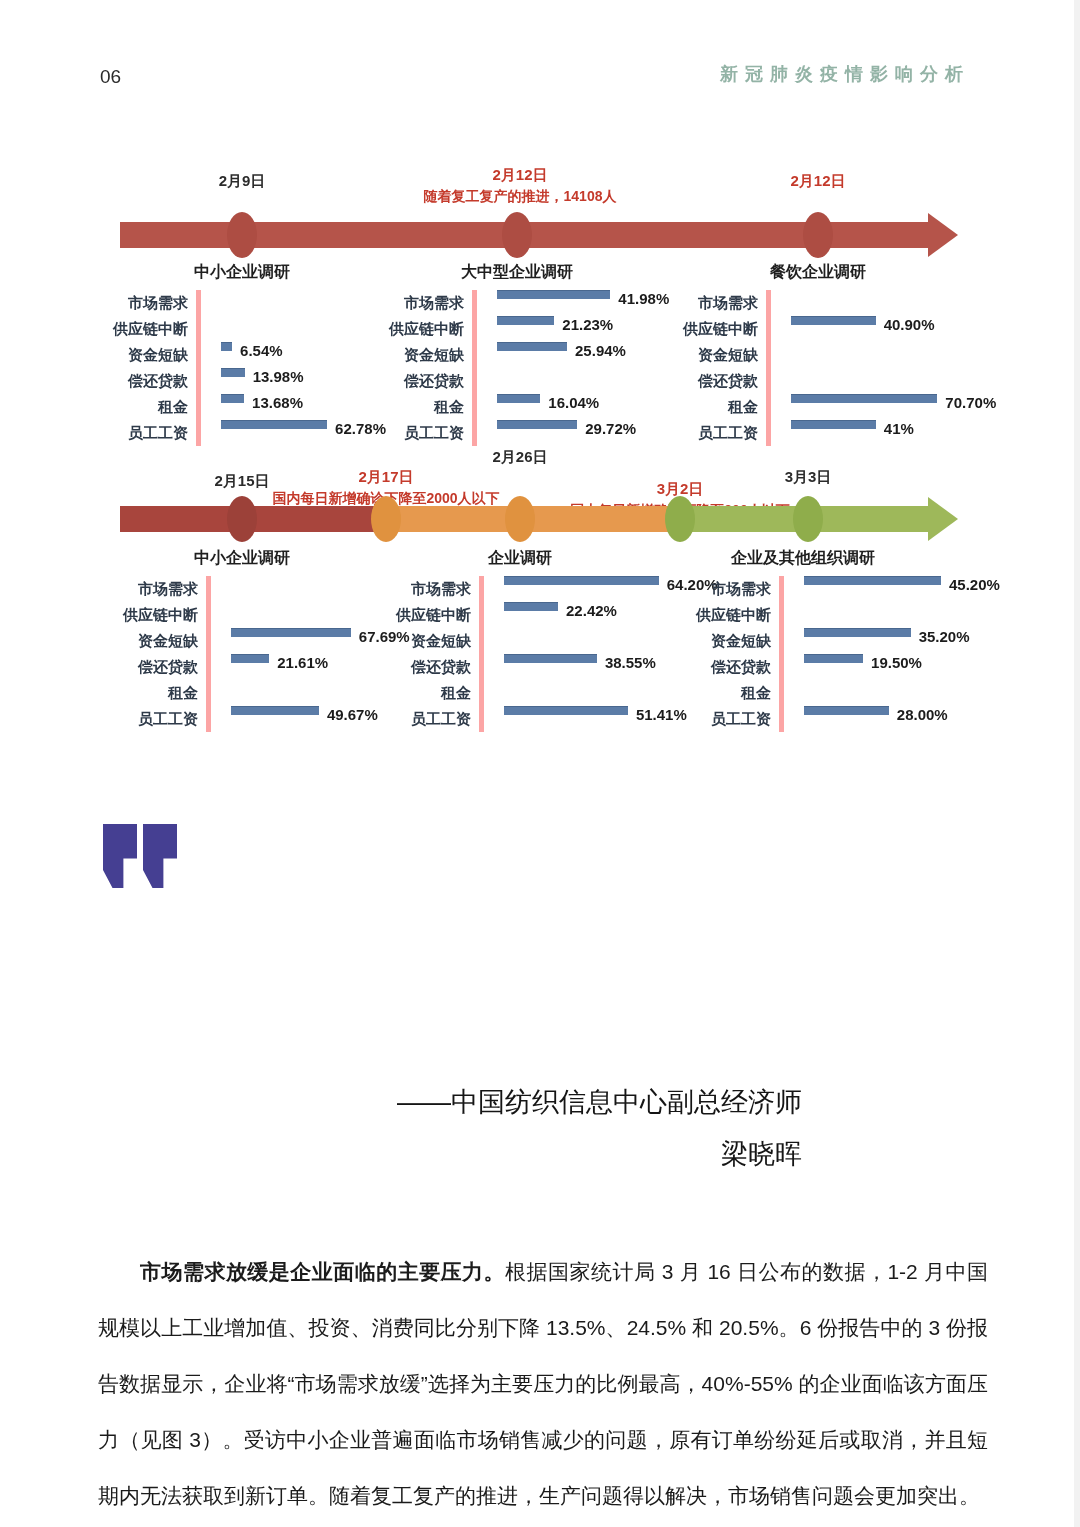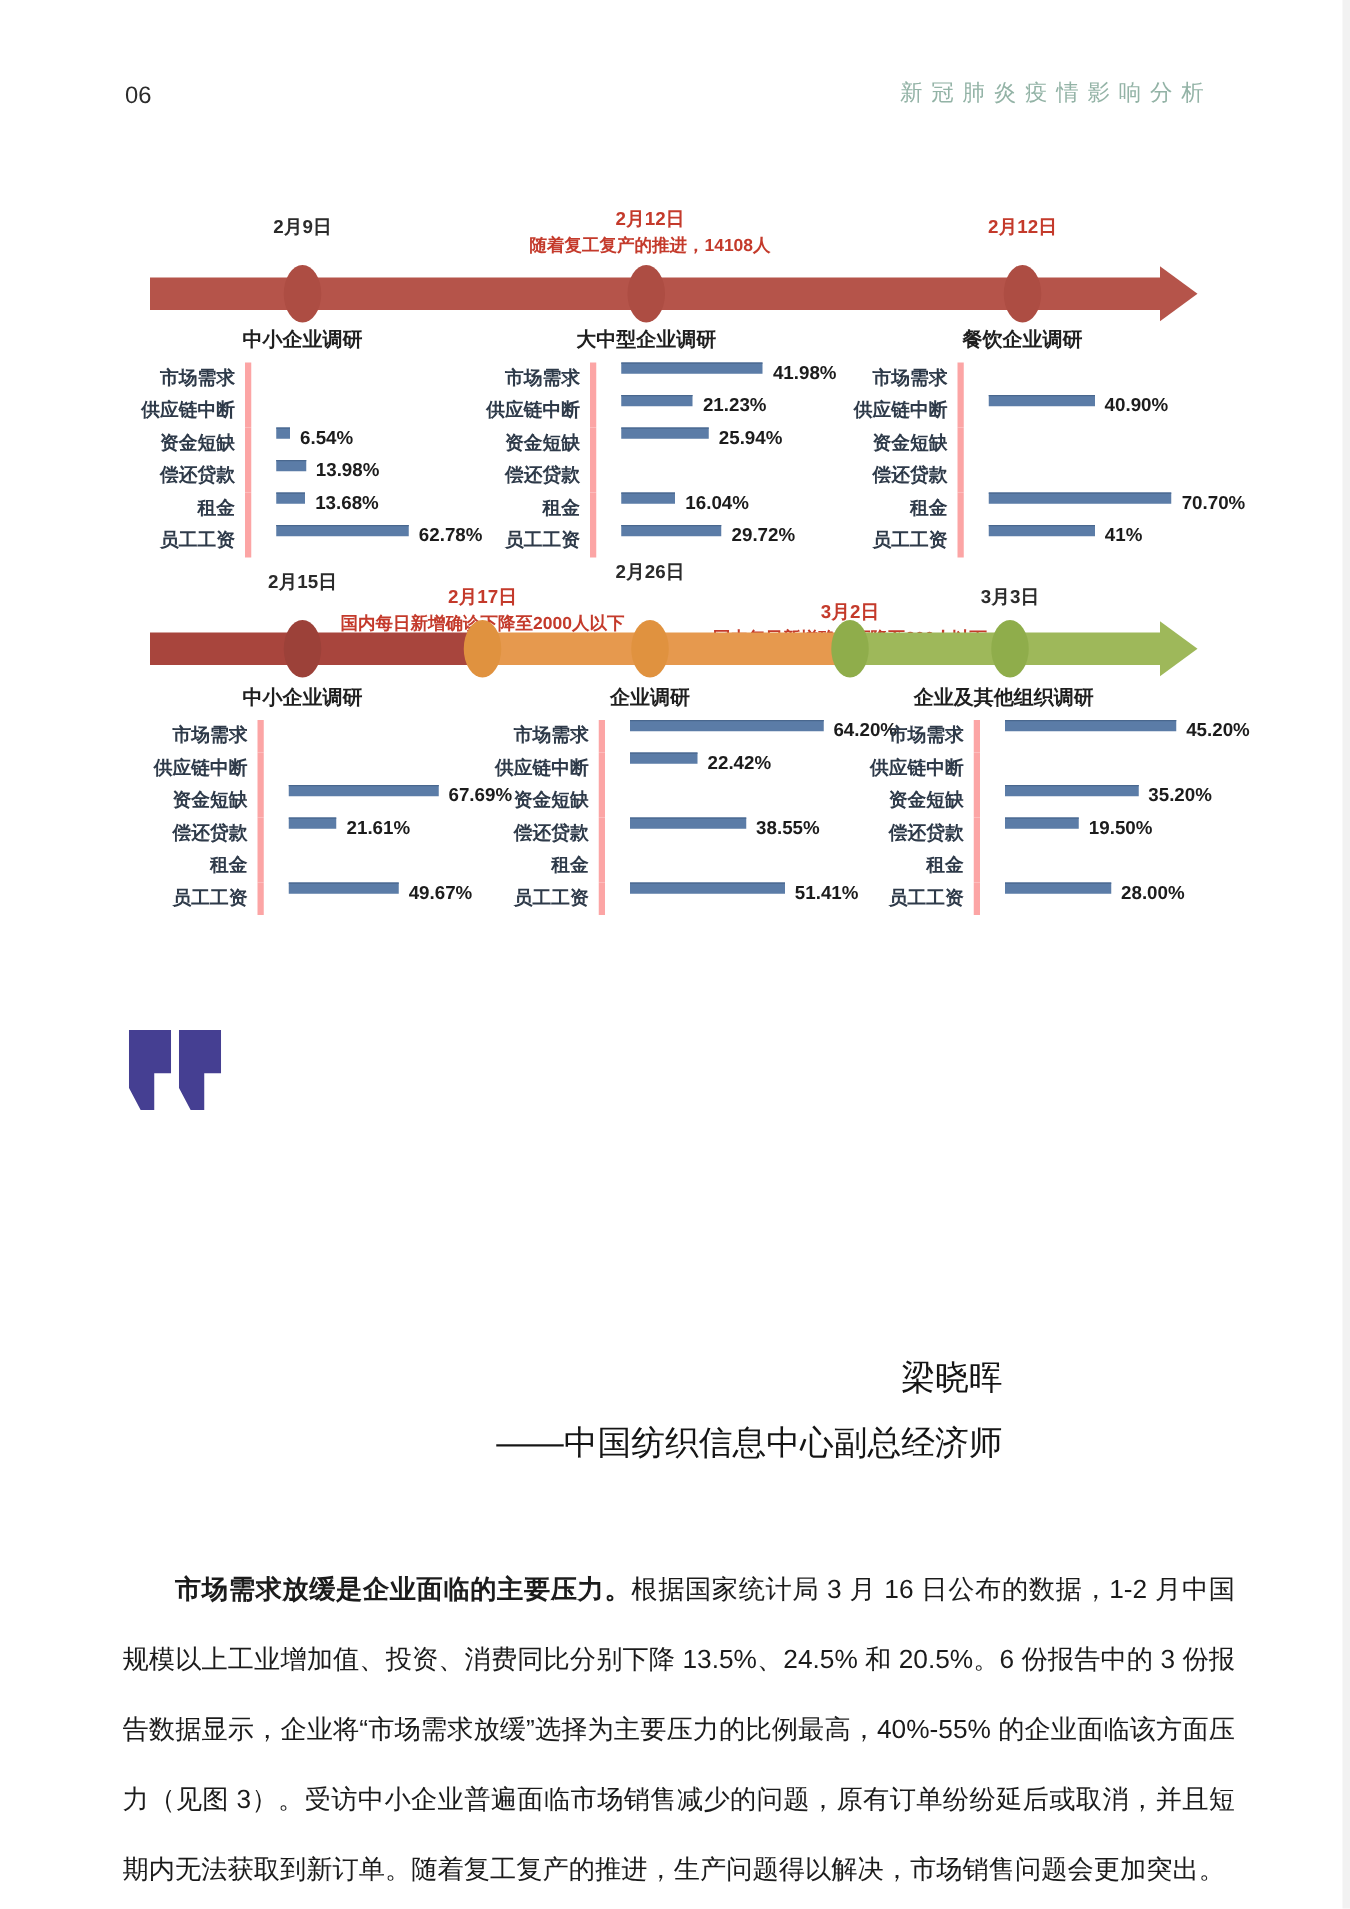--- a/index.html
+++ b/index.html
@@ -6,21 +6,21 @@
   html,body { background:#ffffff; }
   body {
     width:1080px; height:1527px; position:relative; overflow:hidden;
     font-family:"Liberation Sans", sans-serif; color:#222;
   }
   .page { position:absolute; inset:0; background:#fff; border-right:6px solid #f2f2f2; }
 
   
   .page-number { position:absolute; left:100px; top:66px; font-size:19px; color:#2b2b2b;text-align:center; }
   .doc-header  { position:absolute; right:104px; top:62px; font-size:18px; letter-spacing:7px;
-                 color:#93b3a6; font-weight:400; }
+                 color:#93b3a6; font-weight:700; }
 
   
   .figure { position:absolute; left:100px; top:118px; width:880px; height:648px; }
   .fig-title { position:absolute; left:0; top:0; width:100%; text-align:center;
                color:#35a08c; font-weight:700; font-size:19px; }
 
   .event { position:absolute; width:300px; text-align:center; }
   .event .date { font-size:15px; font-weight:700; color:#2b2b2b; }
   .event .note { font-size:14px; font-weight:700; margin-top:3px; }
   .event.red .date, .event .note { color:#c43a2b; }
@@ -161,21 +161,21 @@
           <div class="bar" style="width: 146.349px;"></div>
           <span class="val">70.70%</span>
         </div>
         <div class="cat">员工工资</div>
         <div class="barcell">
           <div class="bar" style="width: 84.87px;"></div>
           <span class="val">41%</span>
         </div>
       </div>
 
-    <div class="event" style="left:-8px; top:338px;">
+    <div class="event" style="left:-8px; top:354px;">
       <div class="date">2月15日</div>
     </div>
     <div class="event red" style="left:136px; top:350px;">
       <div class="date">2月17日</div>
       <div class="note">国内每日新增确诊下降至2000人以下</div>
     </div>
     <div class="event" style="left:270px; top:330px;">
       <div class="date">2月26日</div>
     </div>
     <div class="event red" style="left:430px; top:350px;margin-top:12px;">
@@ -275,19 +275,19 @@
           <span class="val">28.00%</span>
         </div>
       </div>
   </div>
 
   <div class="quote-icon">
     <div class="qmark m1"></div>
     <div class="qmark m2"></div>
   </div>
   <div class="quote-attr">
+    <div>——中国纺织信息中心副总经济师</div>
     <div>梁晓晖</div>
-    <div>——中国纺织信息中心副总经济师</div>
   </div>
 
   <p class="body-paragraph"><span class="lead">市场需求放缓是企业面临的主要压力。</span><span>根据国家统计局 3 月 16 日公布的数据，1-2 月中国规模以上工业增加值、投资、消费同比分别下降 13.5%、24.5% 和 20.5%。6 份报告中的 3 份报告数据显示，企业将“市场需求放缓”选择为主要压力的比例最高，40%-55% 的企业面临该方面压力（见图 3）。受访中小企业普遍面临市场销售减少的问题，原有订单纷纷延后或取消，并且短期内无法获取到新订单。随着复工复产的推进，生产问题得以解决，市场销售问题会更加突出。</span></p>
 
 </div>
 
 </body></html>

